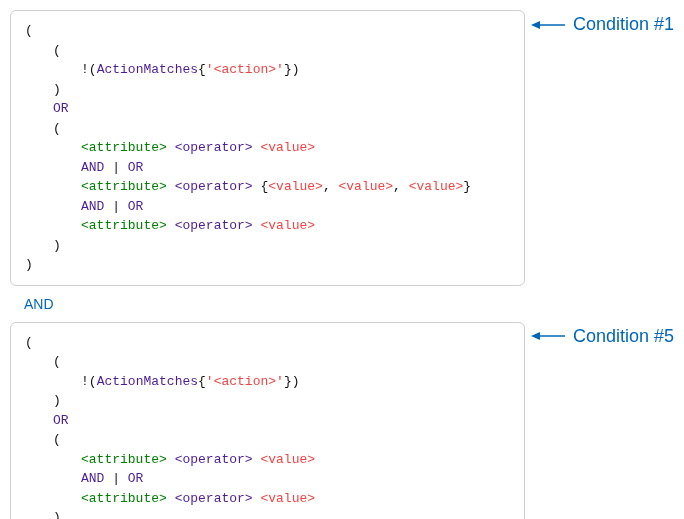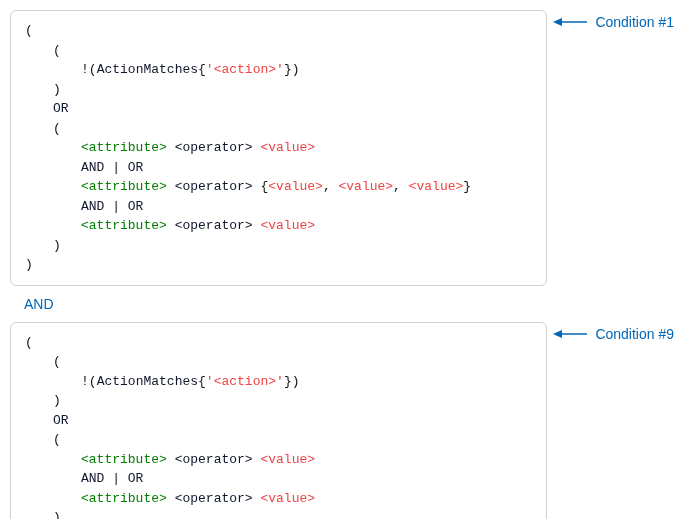--- a/index.html
+++ b/index.html
@@ -20,36 +20,36 @@
       line-height: 1.5;
       background: #fff;
     }
     .annot {
       display: flex;
       align-items: center;
       padding-left: 6px;
       padding-top: 4px;
       color: #0067b8;
       font-family: "Segoe UI", Arial, sans-serif;
-      font-size: 14px;
+      font-size: 18px;
       white-space: nowrap;
     }
     .arrow-svg { flex-shrink: 0; }
     .between-and {
       color: #0067b8;
       font-family: "Segoe UI", Arial, sans-serif;
       font-size: 14px;
       margin: 10px 0 10px 14px;
     }
     .l { white-space: pre; }
     .i1 { padding-left: 28px; }
     .i2 { padding-left: 56px; }
     .t-plain { color: #111; }
     .t-black { color: #111; }
-    .t-blue  { color: #0f172a; font-family: Liberation Mono, monospace; }
+    .t-blue  { color: #4c1d95; font-family: Liberation Mono, monospace; }
     .t-red   { color: #ef4444; }
     .t-green { color: #007f00; }
   </style>
 </head>
 <body>
 
 <div class="wrapper">
   <div class="code-box">
     <div class="l"><span class="t-plain">(</span></div>
     <div class="l i1"><span class="t-plain">(</span></div>
@@ -88,15 +88,15 @@
     <div class="l i2"><span class="t-blue">AND</span><span class="t-black"> | </span><span class="t-blue">OR</span></div>
     <div class="l i2"><span class="t-green">&lt;attribute&gt;</span><span> </span><span class="t-blue">&lt;operator&gt;</span><span> </span><span class="t-red">&lt;value&gt;</span></div>
     <div class="l i1"><span class="t-plain">)</span></div>
 
   </div>
   <div class="annot">
     <svg class="arrow-svg" width="36" height="14" viewBox="0 0 36 14">
       <line x1="34" y1="7" x2="6" y2="7" stroke="#0067b8" stroke-width="1.5"></line>
       <polygon points="0,7 9,3 9,11" fill="#0067b8"></polygon>
     </svg>
-    <span style="margin-left:6px;">Condition #9</span>
+    <span style="margin-left:6px;">Condition #5</span>
   </div>
 </div>
 
 </body></html>

